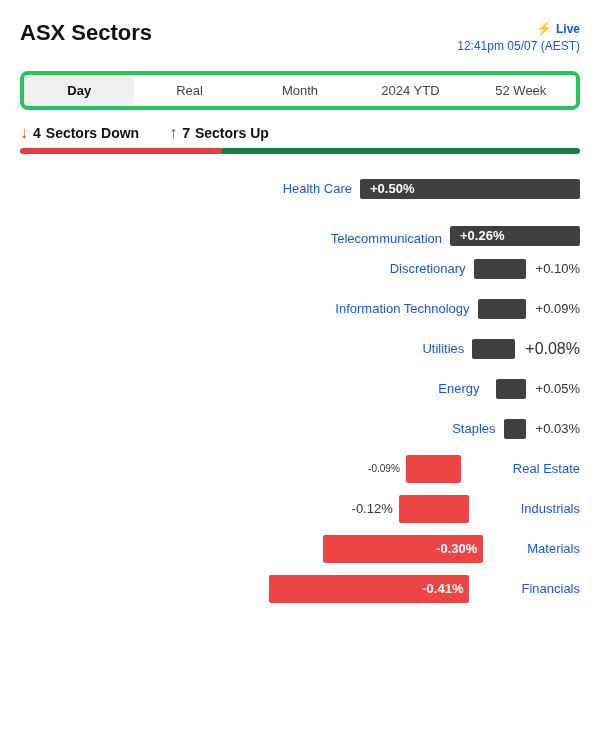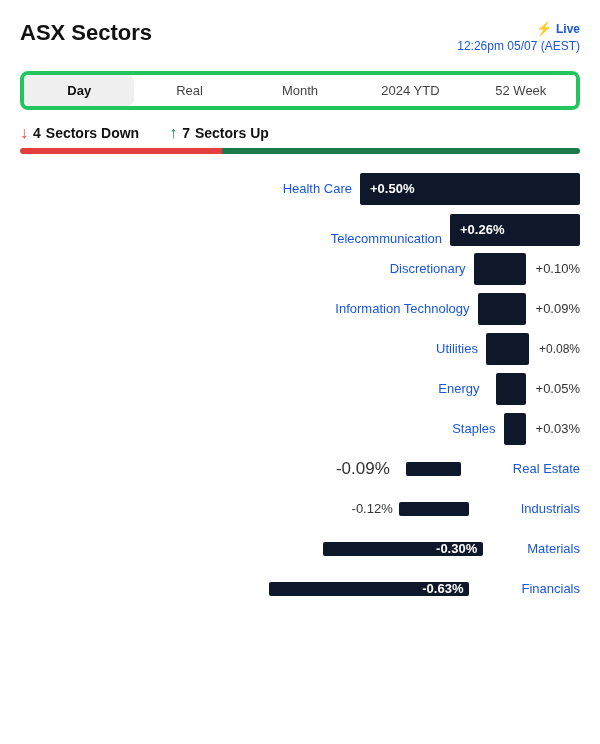--- a/index.html
+++ b/index.html
@@ -133,42 +133,42 @@
 
     .sector-label {
       font-size: 13px;
       color: #1a56db;
       font-weight: 500;
       white-space: nowrap;
       padding-left: 44px;
     }
 
     .bar-positive {
-      background: #0f172a;
-      height: 32px;
+      background: #404040;
+      height: 20px;
       border-radius: 2px;
     }
 
     .bar-negative {
-      background: #0f172a;
-      height: 14px;
+      background: #ef4444;
+      height: 28px;
       border-radius: 2px;
     }
   </style>
 </head>
 <body>
 
 <div class="header">
   <div class="title">ASX Sectors</div>
   <div class="live-info">
     <div class="live-badge">
       <span class="bolt-icon">⚡</span>
       <span>Live</span>
     </div>
-    <div>12:26pm 05/07 (AEST)</div>
+    <div>12:41pm 05/07 (AEST)</div>
   </div>
 </div>
 
 <div class="tabs" id="tabs-container">
     <button class="tab active">Day</button>
     <button class="tab">Real</button>
     <button class="tab">Month</button>
     <button class="tab">2024 YTD</button>
     <button class="tab">52 Week</button>
   </div>
@@ -210,51 +210,51 @@
       <span style="font-size: 13px; font-weight: 500; white-space: nowrap; padding-left: 4px; color: rgb(51, 51, 51); margin-left: 6px;">+0.10%</span>
     </div>
     <div style="display: flex; align-items: center; height: 34px; justify-content: flex-end;">
       <span class="sector-label" style="margin-right: 8px;">Information Technology</span>
       <div class="bar-positive" style="width: 48px; display: flex; align-items: center; padding-left: 6px;"></div>
       <span style="font-size: 13px; font-weight: 500; white-space: nowrap; padding-left: 4px; color: rgb(51, 51, 51); margin-left: 6px;">+0.09%</span>
     </div>
     <div style="display: flex; align-items: center; height: 34px; justify-content: flex-end;">
       <span class="sector-label" style="margin-right: 8px;">Utilities</span>
       <div class="bar-positive" style="width: 43px; display: flex; align-items: center; padding-left: 6px;"></div>
-      <span style="font-size: 12px; font-weight: 500; white-space: nowrap; padding-left: 4px; color: rgb(51, 51, 51); margin-left: 6px;">+0.08%</span>
+      <span style="font-size: 16px; font-weight: 500; white-space: nowrap; padding-left: 4px; color: rgb(51, 51, 51); margin-left: 6px;">+0.08%</span>
     </div>
     <div style="display: flex; align-items: center; height: 34px; justify-content: flex-end;">
       <span class="sector-label" style="margin-right: 16px;">Energy</span>
       <div class="bar-positive" style="width: 30px; display: flex; align-items: center; padding-left: 6px;"></div>
       <span style="font-size: 13px; font-weight: 500; white-space: nowrap; padding-left: 4px; color: rgb(51, 51, 51); margin-left: 6px;">+0.05%</span>
     </div>
     <div style="display: flex; align-items: center; height: 34px; justify-content: flex-end;">
       <span class="sector-label" style="margin-right: 8px;">Staples</span>
       <div class="bar-positive" style="width: 22px; display: flex; align-items: center; padding-left: 6px;"></div>
       <span style="font-size: 13px; font-weight: 500; white-space: nowrap; padding-left: 4px; color: rgb(51, 51, 51); margin-left: 6px;">+0.03%</span>
     </div>
     <div style="display: flex; align-items: center; height: 34px; justify-content: flex-start;">
       <div style="flex: 1 1 0%; order: 0;"></div>
-      <span style="font-size: 17px; font-weight: 500; white-space: nowrap; color: rgb(51, 51, 51); order: 1; margin-right: 16px;">-0.09%</span>
+      <span style="font-size: 10px; font-weight: 500; white-space: nowrap; color: rgb(51, 51, 51); order: 1; margin-right: 6px;">-0.09%</span>
       <div class="bar-negative" style="width: 55px; display: flex; align-items: center; justify-content: flex-end; padding-right: 6px; order: 2;"></div>
       <span class="sector-label" style="margin-left: 8px; order: 3;">Real Estate</span>
     </div>
     <div style="display: flex; align-items: center; height: 34px; justify-content: flex-start;">
       <div style="flex: 1 1 0%; order: 0;"></div>
       <span style="font-size: 13px; font-weight: 500; white-space: nowrap; color: rgb(51, 51, 51); order: 1; margin-right: 6px;">-0.12%</span>
       <div class="bar-negative" style="width: 70px; display: flex; align-items: center; justify-content: flex-end; padding-right: 6px; order: 2;"></div>
       <span class="sector-label" style="margin-left: 8px; order: 3;">Industrials</span>
     </div>
     <div style="display: flex; align-items: center; height: 34px; justify-content: flex-start;">
       <div style="flex: 1 1 0%; order: 0;"></div>
       <div class="bar-negative" style="width: 160px; display: flex; align-items: center; justify-content: flex-end; padding-right: 6px; order: 2;">
         <span style="font-size: 13px; font-weight: 700; white-space: nowrap; color: rgb(255, 255, 255);">-0.30%</span>
       </div>
       <span class="sector-label" style="order: 3;">Materials</span>
     </div>
     <div style="display: flex; align-items: center; height: 34px; justify-content: flex-start;">
       <div style="flex: 1 1 0%; order: 0;"></div>
       <div class="bar-negative" style="width: 200px; display: flex; align-items: center; justify-content: flex-end; padding-right: 6px; order: 2;">
-        <span style="font-size: 13px; font-weight: 700; white-space: nowrap; color: rgb(255, 255, 255);">-0.63%</span>
+        <span style="font-size: 13px; font-weight: 700; white-space: nowrap; color: rgb(255, 255, 255);">-0.41%</span>
       </div>
       <span class="sector-label" style="margin-left: 8px; order: 3;">Financials</span>
     </div>
   </div>
 
 </body></html>

